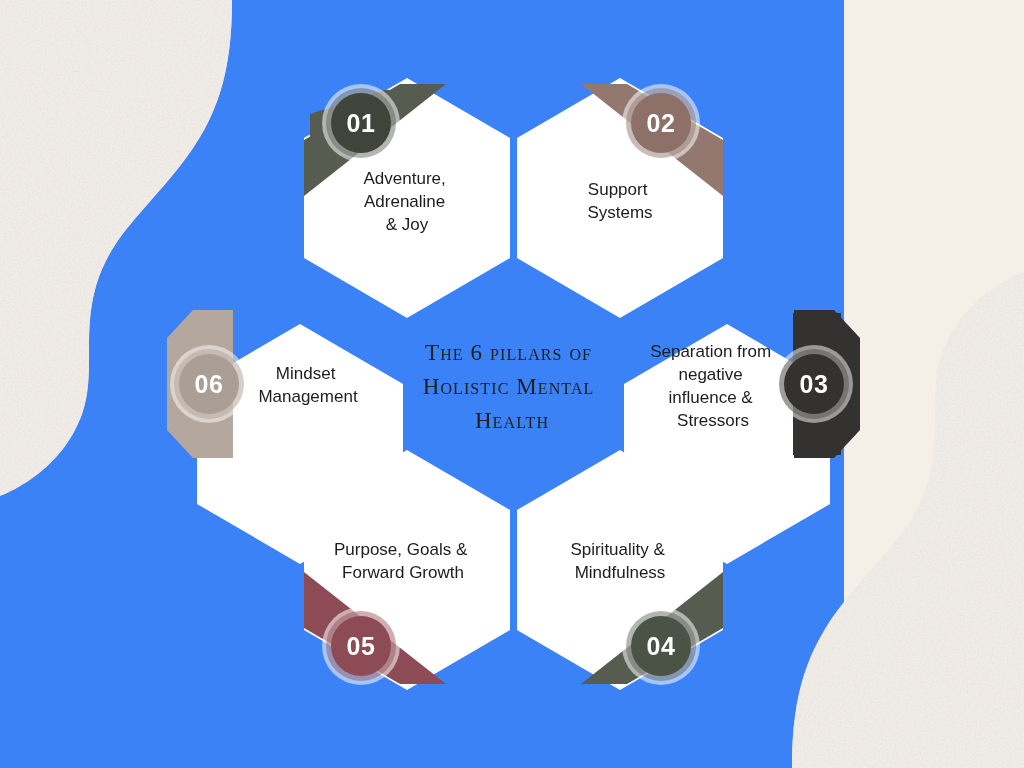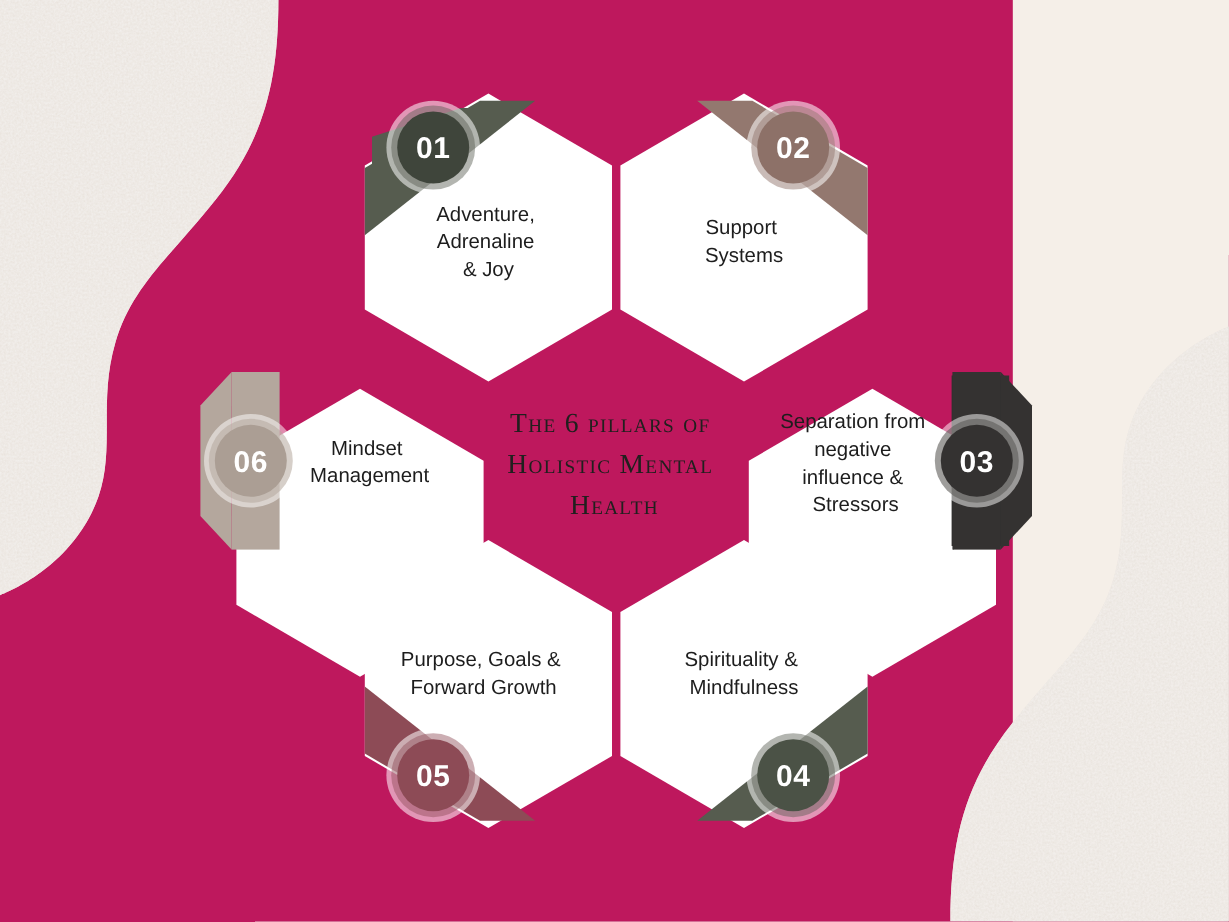--- a/index.html
+++ b/index.html
@@ -11,21 +11,21 @@
     width: 1024px;
     height: 768px;
     overflow: hidden;
     background: #f5efe8;
     font-family: "Liberation Sans", sans-serif;
   }
   #infographic {
     position: relative;
     width: 844px;
     height: 768px;
-    background: #be185d;
+    background: #3b82f6;
     text-align: center;
   }
   #bg-decor, #hex-layer {
     position: absolute;
     top: 0;
     left: 0;
     width: 1024px;
     height: 768px;
   }
   #bg-decor { z-index: 1; }

